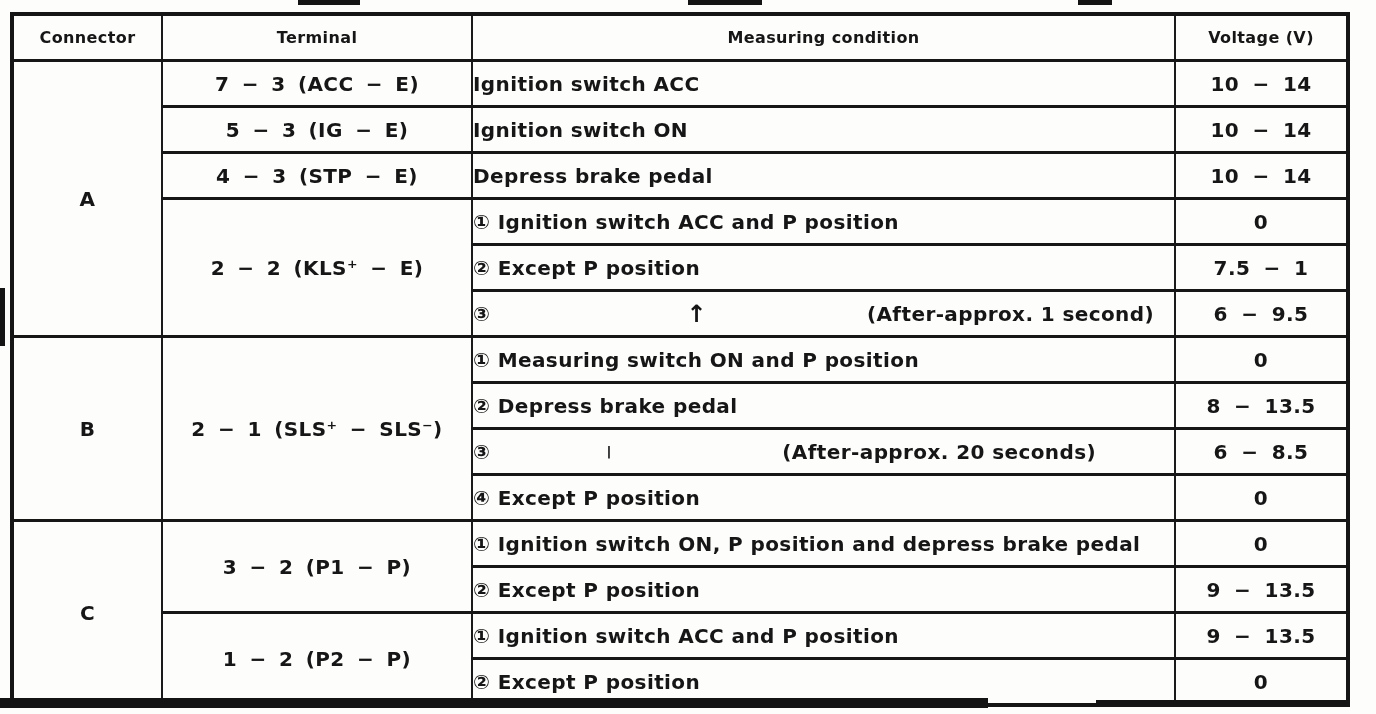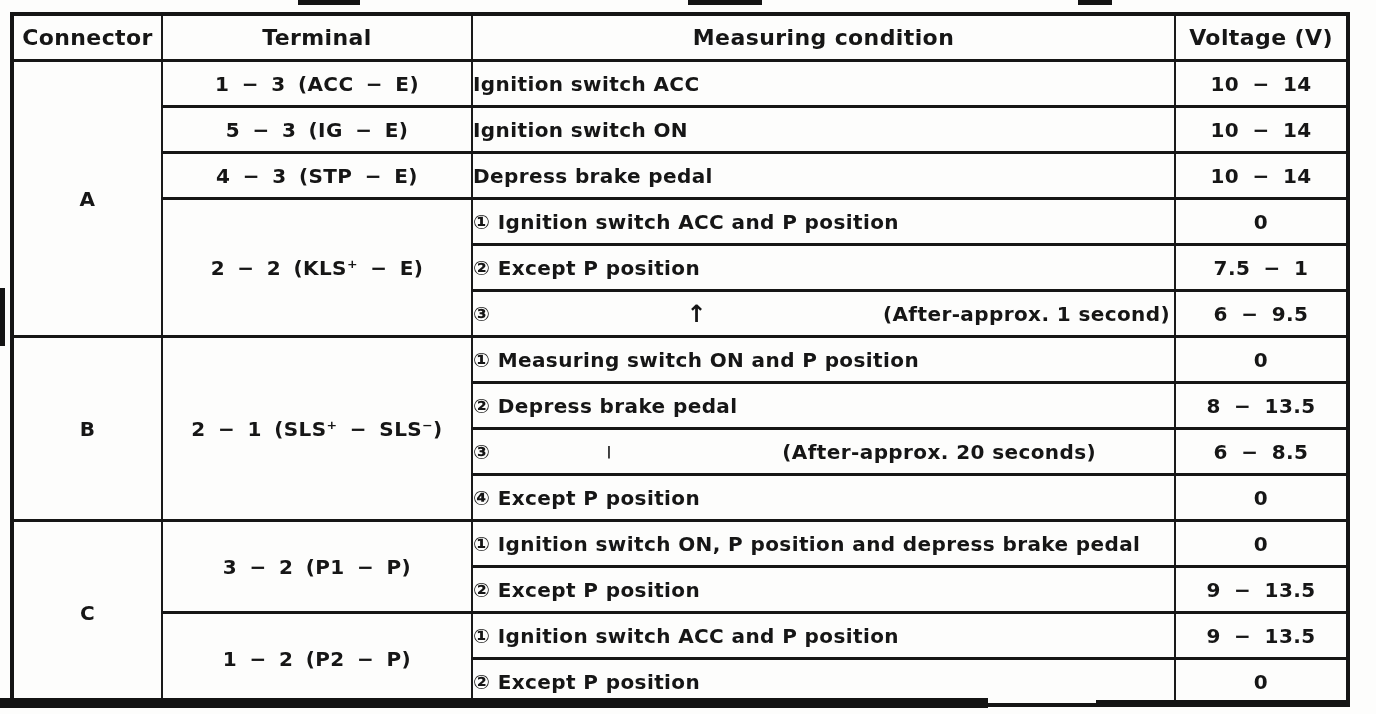--- a/index.html
+++ b/index.html
@@ -38,21 +38,21 @@
     padding: 0;
     font-size: 20px;
     font-weight: bold;
     letter-spacing: 0.4px;
     color: #161616;
     overflow: hidden;
     white-space: nowrap;
   }
   .vtable th {
     text-align: center;
-    font-size: 22px;
+    font-size: 16px;
   }
   .cell-connector {
     text-align: center;
     font-size: 22px;
     letter-spacing: 1px;
   }
   .cell-terminal {
     text-align: center;
     word-spacing: 5px;
   }
@@ -70,21 +70,21 @@
     display: flex;
     align-items: center;
     width: 100%;
   }
   .sym {
     display: inline-block;
     line-height: 1;
   }
   .symA { margin-left: 196px; font-size: 24px; }
   .symB { margin-left: 116px; font-size: 15px; transform: scaleY(0.8); }
-  .noteA { margin-left: auto; margin-right: 4px; text-align: right; }
+  .noteA { margin-left: auto; margin-right: 20px; text-align: right; }
   .noteB { margin-left: auto; margin-right: 78px; }
   
   .artifact {
     position: absolute;
     background: #141414;
   }
   .bar-bottom-left  { left: 0;     top: 698px; width: 988px;  height: 10px; }
   .bar-bottom-right { left: 1096px; top: 700px; width: 250px; height: 5px; }
   .tick-1 { left: 298px;  top: 0; width: 62px; height: 5px; }
   .tick-2 { left: 688px;  top: 0; width: 74px; height: 5px; }
@@ -108,21 +108,21 @@
         <th>Connector</th>
         <th>Terminal</th>
         <th>Measuring condition</th>
         <th>Voltage (V)</th>
       </tr>
     </thead>
     <tbody>
 
       <tr>
         <td rowspan="6" class="cell-connector">A</td>
-        <td class="cell-terminal">1 − 3 (ACC − E)</td>
+        <td class="cell-terminal">7 − 3 (ACC − E)</td>
         <td class="cell-cond">Ignition switch ACC</td>
         <td class="cell-volt">10 − 14</td>
       </tr>
       <tr>
         <td class="cell-terminal">5 − 3 (IG − E)</td>
         <td class="cell-cond">Ignition switch ON</td>
         <td class="cell-volt">10 − 14</td>
       </tr>
       <tr>
         <td class="cell-terminal">4 − 3 (STP − E)</td>

